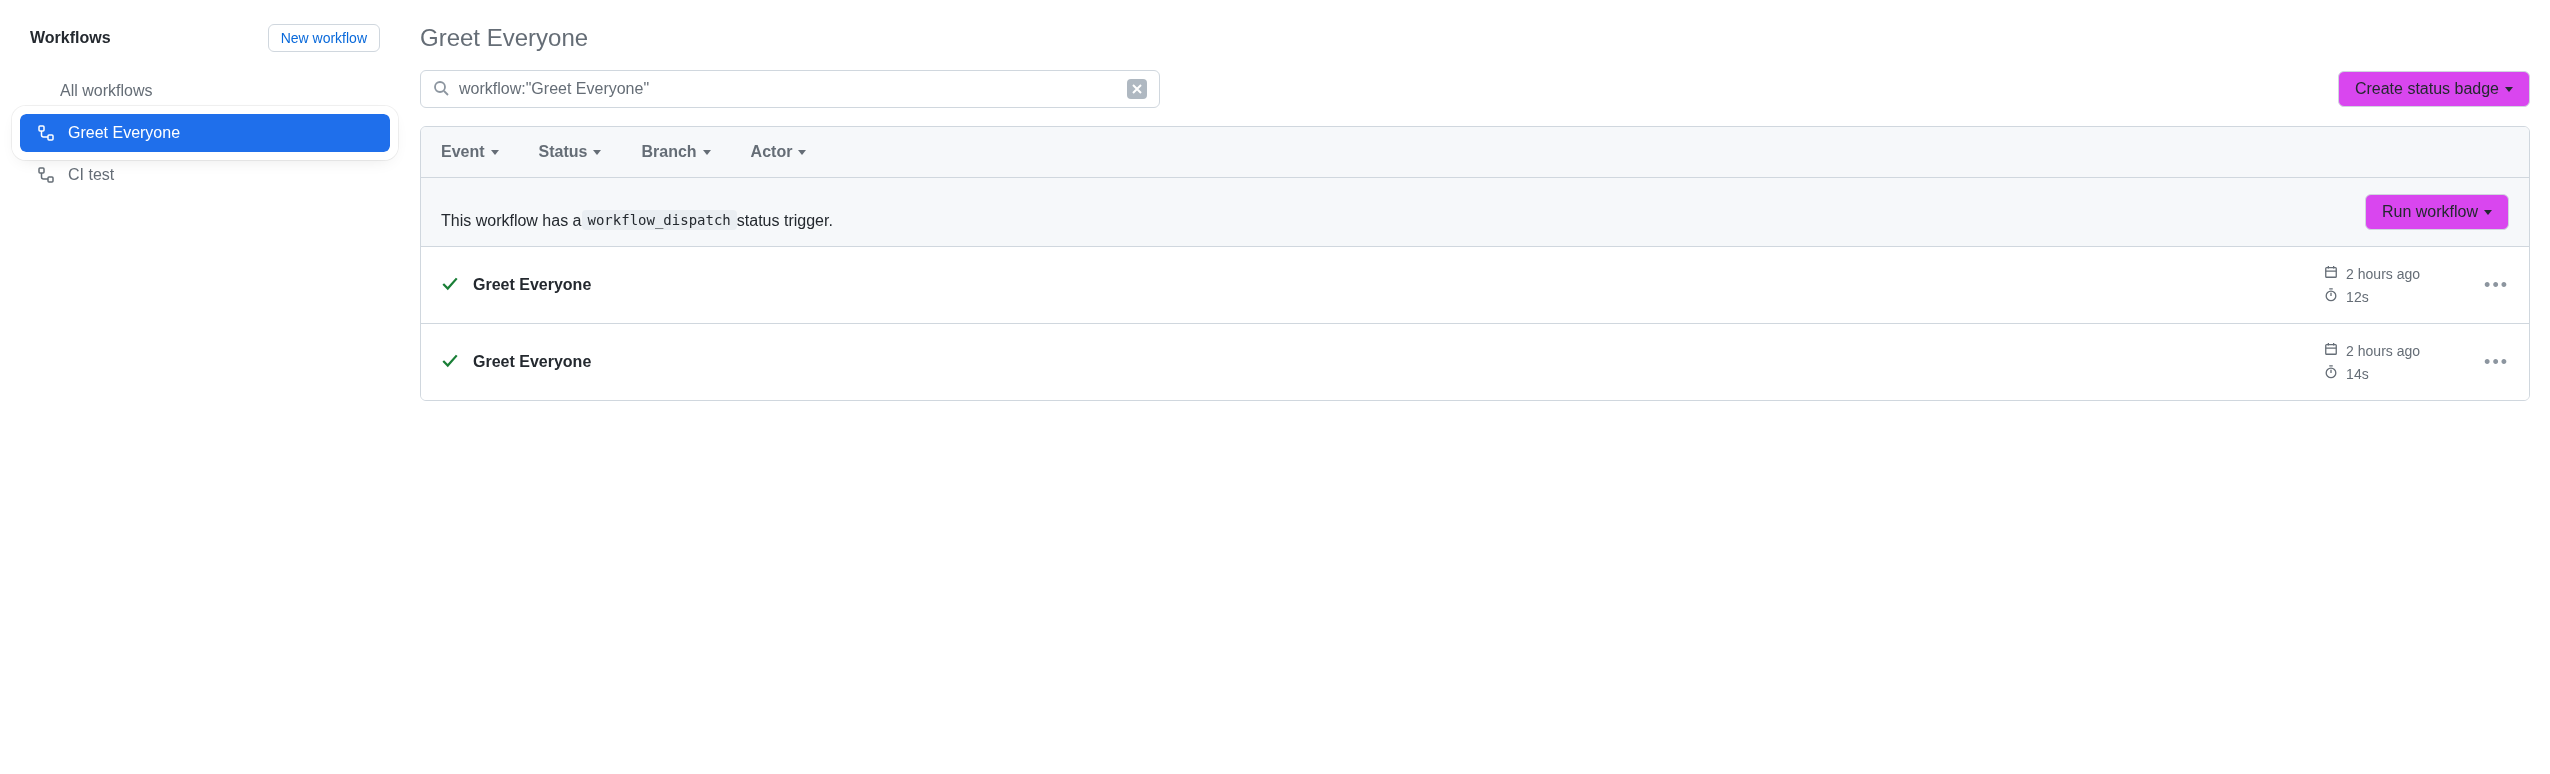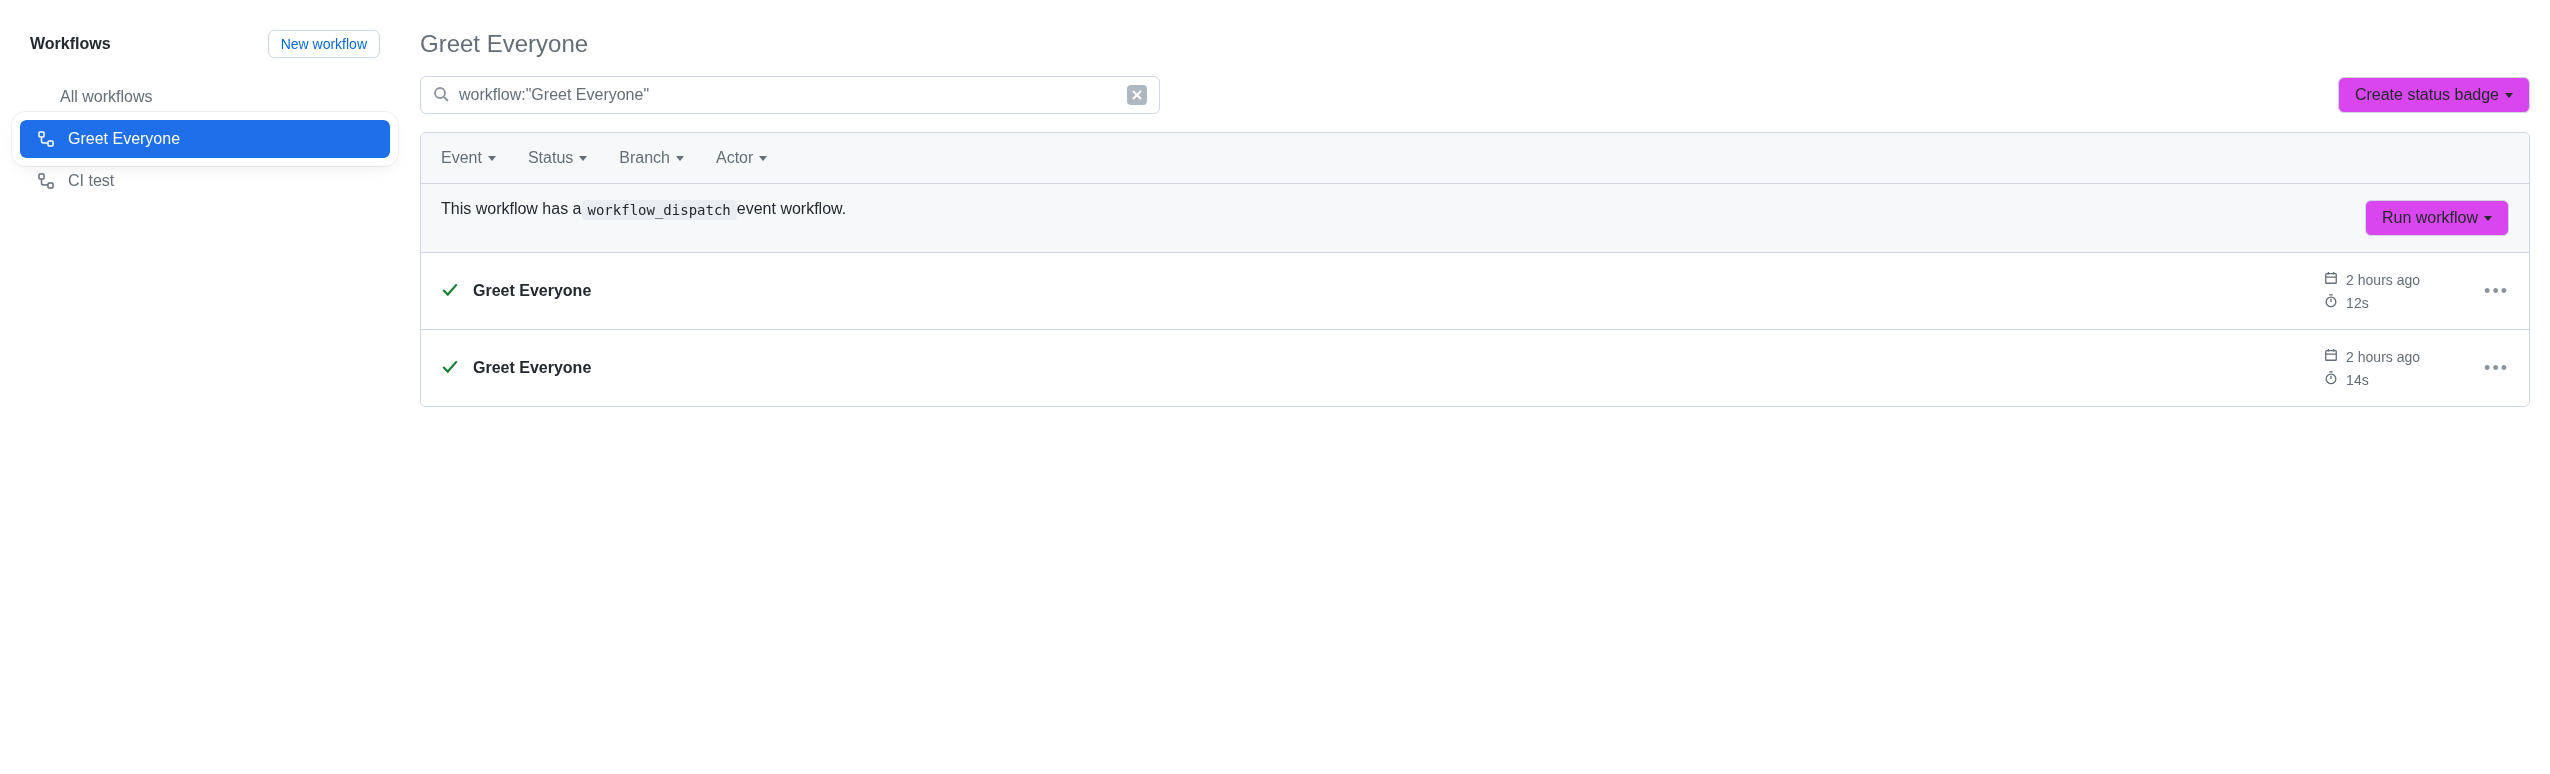--- a/index.html
+++ b/index.html
@@ -4,21 +4,21 @@
 <style>
   * { box-sizing: border-box; margin: 0; padding: 0; }
   body {
     font-family: -apple-system, BlinkMacSystemFont, "Segoe UI", Helvetica, Arial, sans-serif;
     background: #ffffff;
     color: #24292f;
     font-size: 14px;
   }
   .page {
     display: flex;
-    padding: 30px 20px 0 20px;
+    padding: 24px 20px 0 20px;
     max-width: 2550px;
     gap: 30px;
     border-radius: 24px;
   }
   
   .sidebar { width: 370px; flex-shrink: 0; }
   .sidebar-header {
     display: flex;
     justify-content: space-between;
     align-items: center;
@@ -109,34 +109,35 @@
     display: flex;
     align-items: center;
     gap: 6px;
   }
   .caret { width: 0; height: 0; border-left: 4px solid transparent; border-right: 4px solid transparent; border-top: 5px solid currentColor; display:inline-block; vertical-align: middle; }
 
   
   .runs-box { border: 1px solid #d0d7de; border-radius: 6px; overflow: hidden; }
   .filters-row {
     display: flex;
-    gap: 32px;
+    gap: 40px;
     padding: 16px 20px;
     background: #f6f8fa;
     border-bottom: 1px solid #d0d7de;
+    font-weight: bold;
   }
   .filter {
     color: #656d76;
     font-size: 16px;
     cursor: pointer;
     display: flex; align-items: center; gap: 6px;
   }
   .dispatch-row {
     display: flex;
-    align-items: flex-start;
+    align-items: flex-end;
     padding: 16px 20px;
     background: #f6f8fa;
     border-bottom: 1px solid #d0d7de;
     font-size: 16px;
     color: #24292f;
   }
   .dispatch-row code {
     background: #eaeef2;
     padding: 2px 6px;
     border-radius: 4px;
@@ -241,21 +242,21 @@
         </div>
         <div class="filter">
           <span>Actor</span>
             <span class="caret"></span>
         </div>
       </div>
 
       <div class="dispatch-row">
         <span>This workflow has a </span>
         <code>workflow_dispatch</code>
-        <span> event workflow.</span>
+        <span> status trigger.</span>
         <div class="dispatch-spacer"></div>
         <button class="run-workflow-btn">
           <span>Run workflow</span>
           <span class="caret"></span>
         </button>
       </div>
 
       <div class="run-row">
         <span class="run-status">
           <svg width="18" height="18" viewBox="0 0 16 16" fill="none" stroke="currentColor" stroke-width="2">

